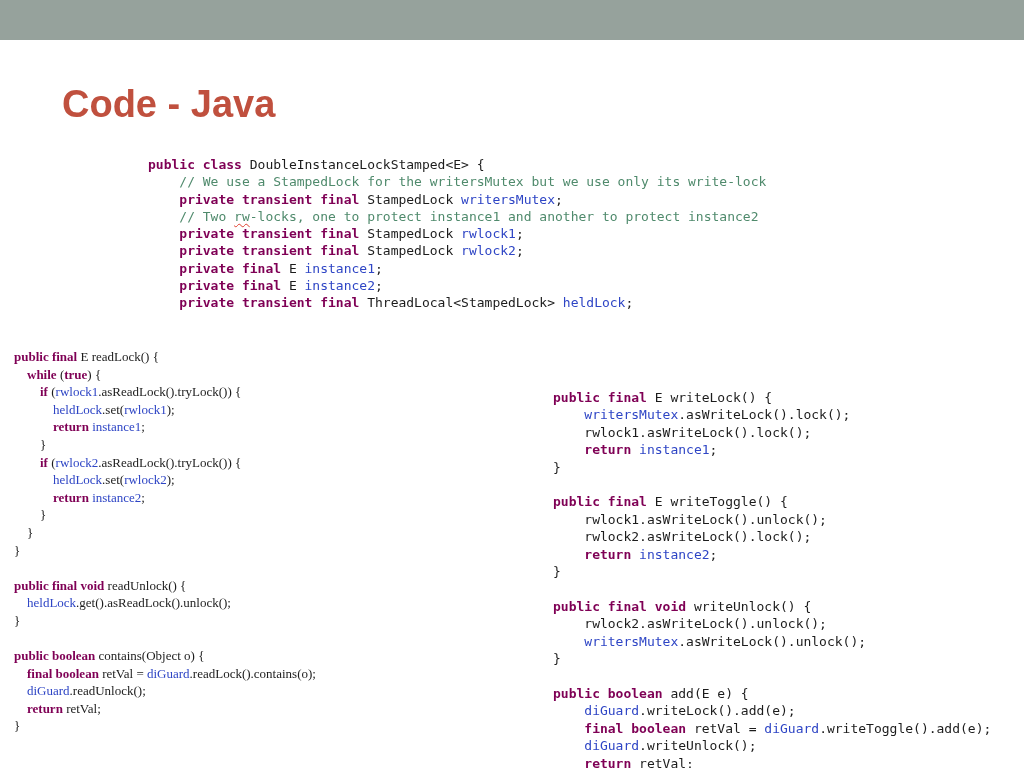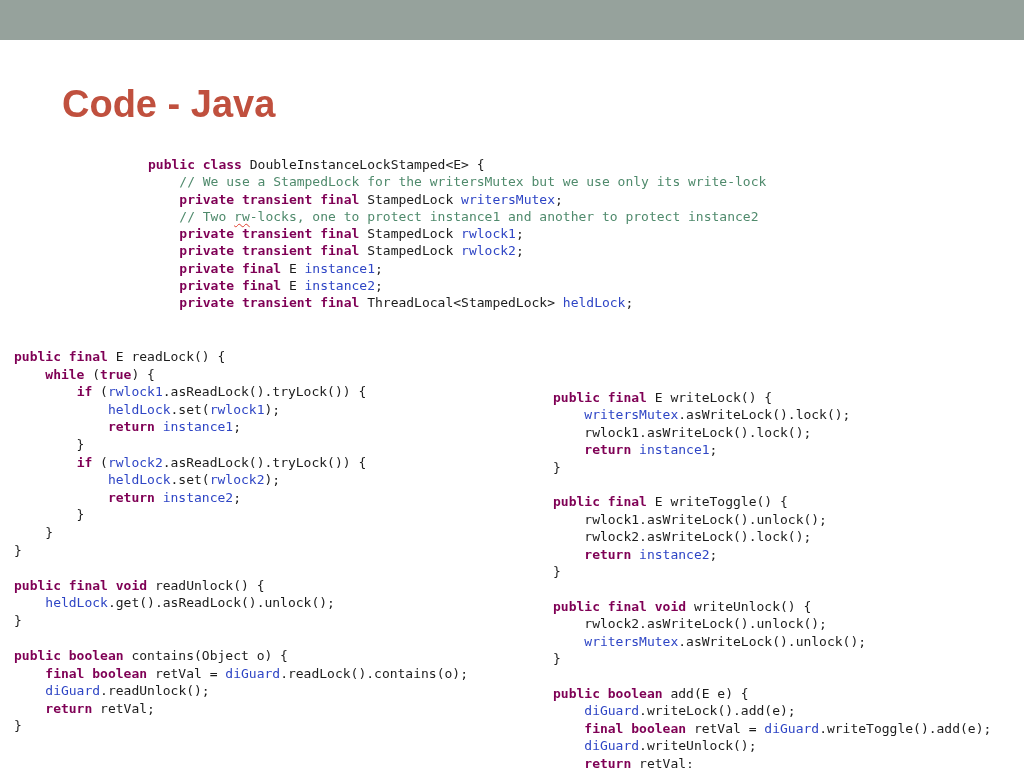--- a/index.html
+++ b/index.html
@@ -14,21 +14,21 @@
     position:absolute;left:62px;top:84px;
     font-size:38px;line-height:1.1;color:var(--titlec);
     font-family:"Liberation Sans",sans-serif;font-weight:700;letter-spacing:0px;
   }
   .code{
     position:absolute;white-space:pre;
     font-family:"DejaVu Sans Mono","Liberation Mono",monospace;
     font-size:13px;color:var(--plain);
   }
   .code-class{left:148px;top:156px;line-height:17.3px;}
-  .code-left{left:14px;top:348px;line-height:17.6px;}
+  .code-left{left:14px;top:348px;line-height:17.6px;font-family:Liberation Serif, serif;}
   .code-right{left:553px;top:351px;line-height:17.4px;margin-top:38px;}
   .code-line{white-space:pre;}
   .seg-kw{color:var(--kw);font-weight:bold;}
   .seg-id{color:var(--id);}
   .seg-c{color:var(--cmt);}
   .seg-ce{
     color:var(--cmt);
     text-decoration:underline wavy var(--err);
     text-decoration-thickness:1px;text-underline-offset:2px;
   }

